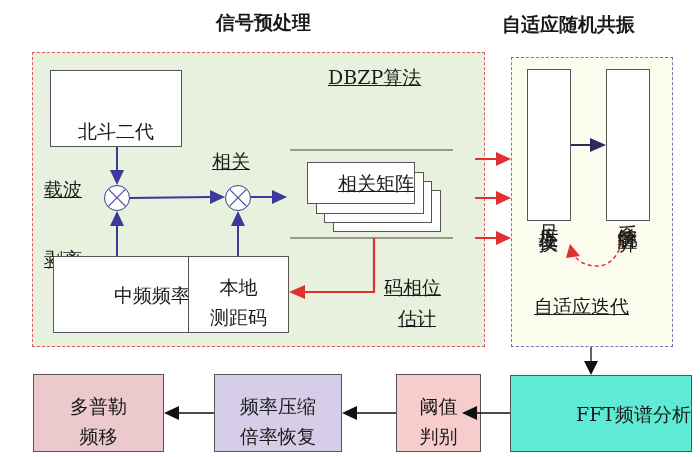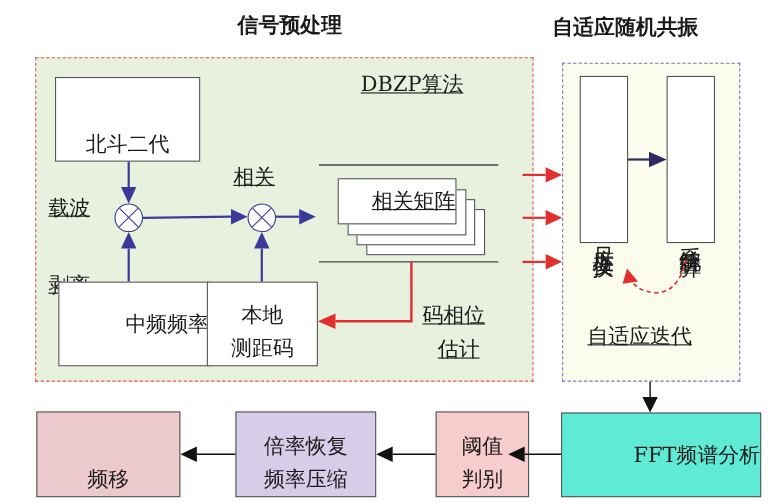--- a/index.html
+++ b/index.html
@@ -69,25 +69,26 @@
 <div class="box vbox" style="left:527px; top:69px; width:44px; height:152px;">
   <span>尺度变换</span>
 </div>
 <div class="box vbox" style="left:606px; top:69px; width:44px; height:152px;">
   <span>系统解算</span>
 </div>
 
 <div class="label" style="left:534px; top:264px;margin-top:27px;">自适应迭代</div>
 
 <div class="box" style="left:33px; top:374px; width:131px; height:78px; background:#ecc9cc; flex-direction:column;">
+  <span>多普勒</span>
   <span>频移</span>
 </div>
 <div class="box" style="left:214px; top:374px; width:128px; height:78px; background:#d6cde8; flex-direction:column;">
+  <span>频率压缩</span>
   <span>倍率恢复</span>
-  <span>频率压缩</span>
 </div>
 <div class="box" style="left:396px; top:374px; width:85px; height:78px; background:#f7cccc; flex-direction:column;">
   <span>阈值</span>
   <span>判别</span>
 </div>
 <div class="box" style="left:510px; top:375px; width:182px; height:77px; background:#5eead4;">
   <span>FFT频谱分析</span>
 </div>
 
 <svg class="overlay" viewBox="0 0 700 457">

